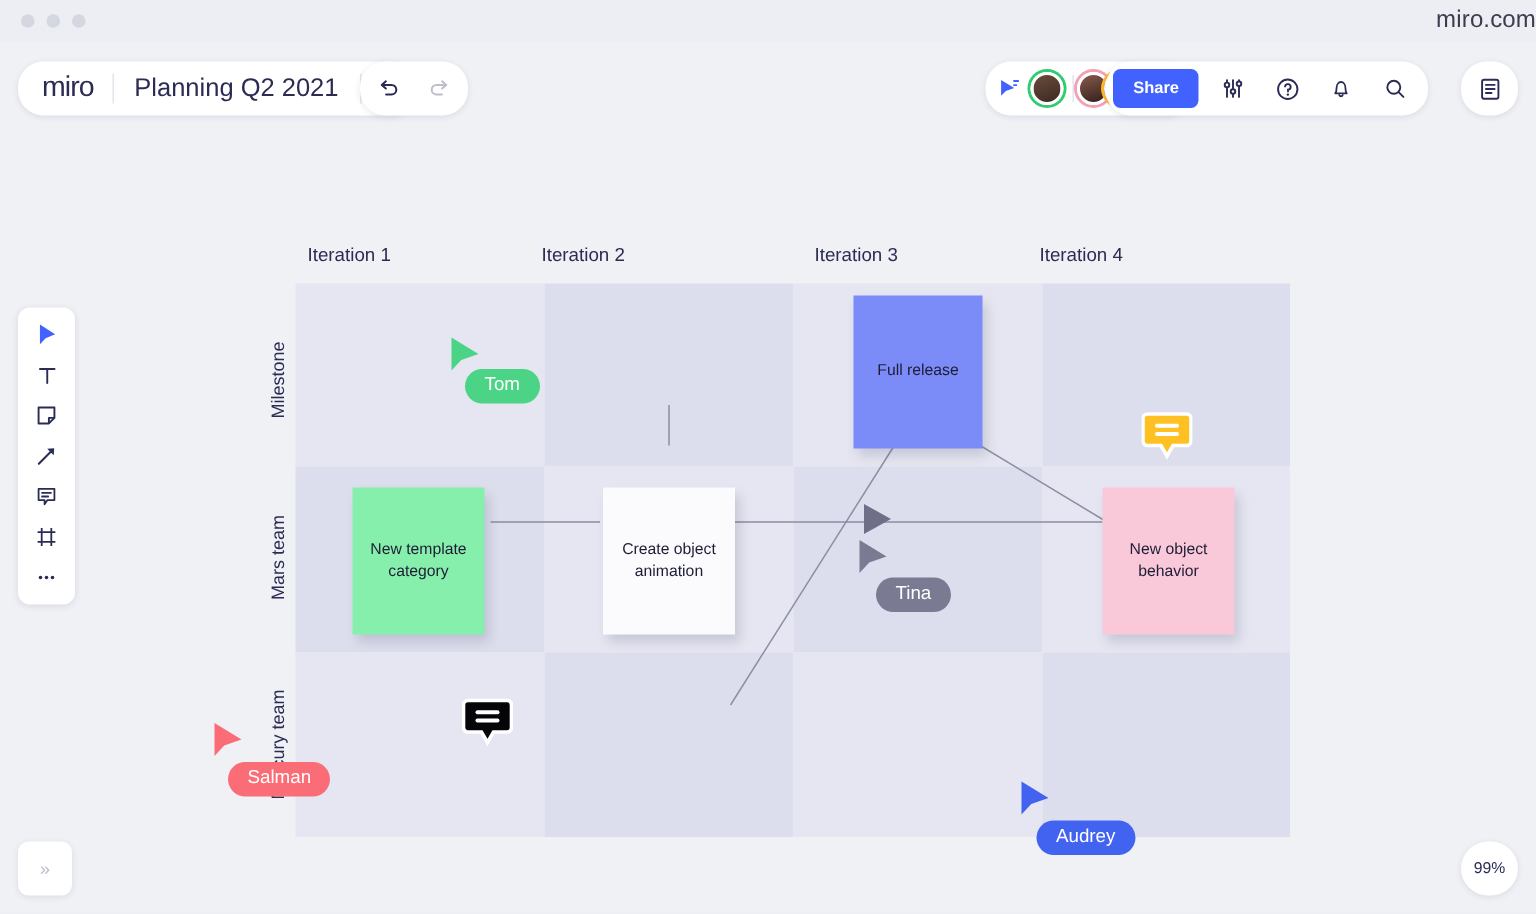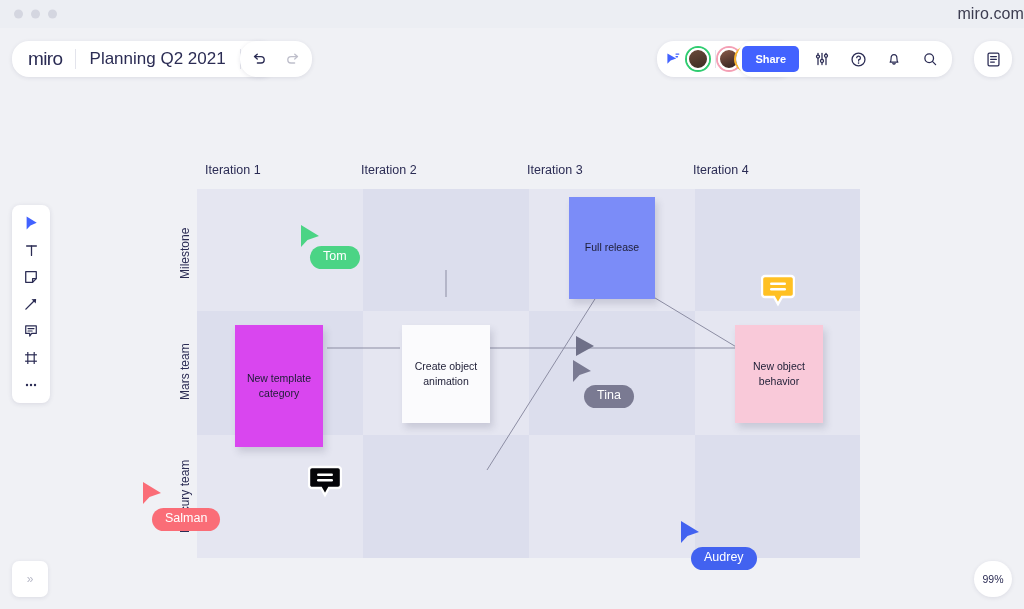--- a/index.html
+++ b/index.html
@@ -160,21 +160,21 @@
       <div class="dot"></div>
       <div class="dot"></div>
     </div>
     <div class="chrome-url">miro.com</div>
   </div>
 
   <div class="board">
 
     <div class="col-head" style="left:205px">Iteration 1</div>
     <div class="col-head" style="left:361px">Iteration 2</div>
-    <div class="col-head" style="left:527px">Iteration 3</div>
+    <div class="col-head" style="left:543px">Iteration 3</div>
     <div class="col-head" style="left:693px">Iteration 4</div>
 
     <div class="row-head" style="left:178px; top:190px; height:70px;">Milestone</div>
     <div class="row-head" style="left:178px; top:305px; height:78px;">Mars team</div>
     <div class="row-head" style="left:178px; top:418px; height:100px;">Mercury team</div>
 
     <div class="grid-wrap">
 
       <div class="cell" style="left:0;   top:0;   width:166px; height:122px; background:#e5e6f1;"></div>
       <div class="cell" style="left:166px;top:0;   width:166px; height:122px; background:#dcdeed;"></div>
@@ -205,21 +205,21 @@
       <line x1="612" y1="272" x2="487" y2="470" stroke="#8c8da3" stroke-width="1"></line>
 
       <polygon points="576,336 594,346 576,356" fill="#6f7088"></polygon>
     </svg>
 
 
     <div class="sticky" style="left:569px; top:169px; width:86px; height:102px; background:#7b8cf8;">
       <span>Full release</span>
     </div>
 
-    <div class="sticky" style="left:235px; top:297px; width:88px; height:122px; background:#d946ef;">
+    <div class="sticky" style="left:235px; top:297px; width:88px; height:98px; background:#86efac;">
       <span>New template category</span>
     </div>
 
     <div class="sticky" style="left:402px; top:297px; width:88px; height:98px; background:#fbfbfd;">
       <span>Create object animation</span>
     </div>
 
     <div class="sticky" style="left:735px; top:297px; width:88px; height:98px; background:#f9c9d9;">
       <span>New object behavior</span>
     </div>

